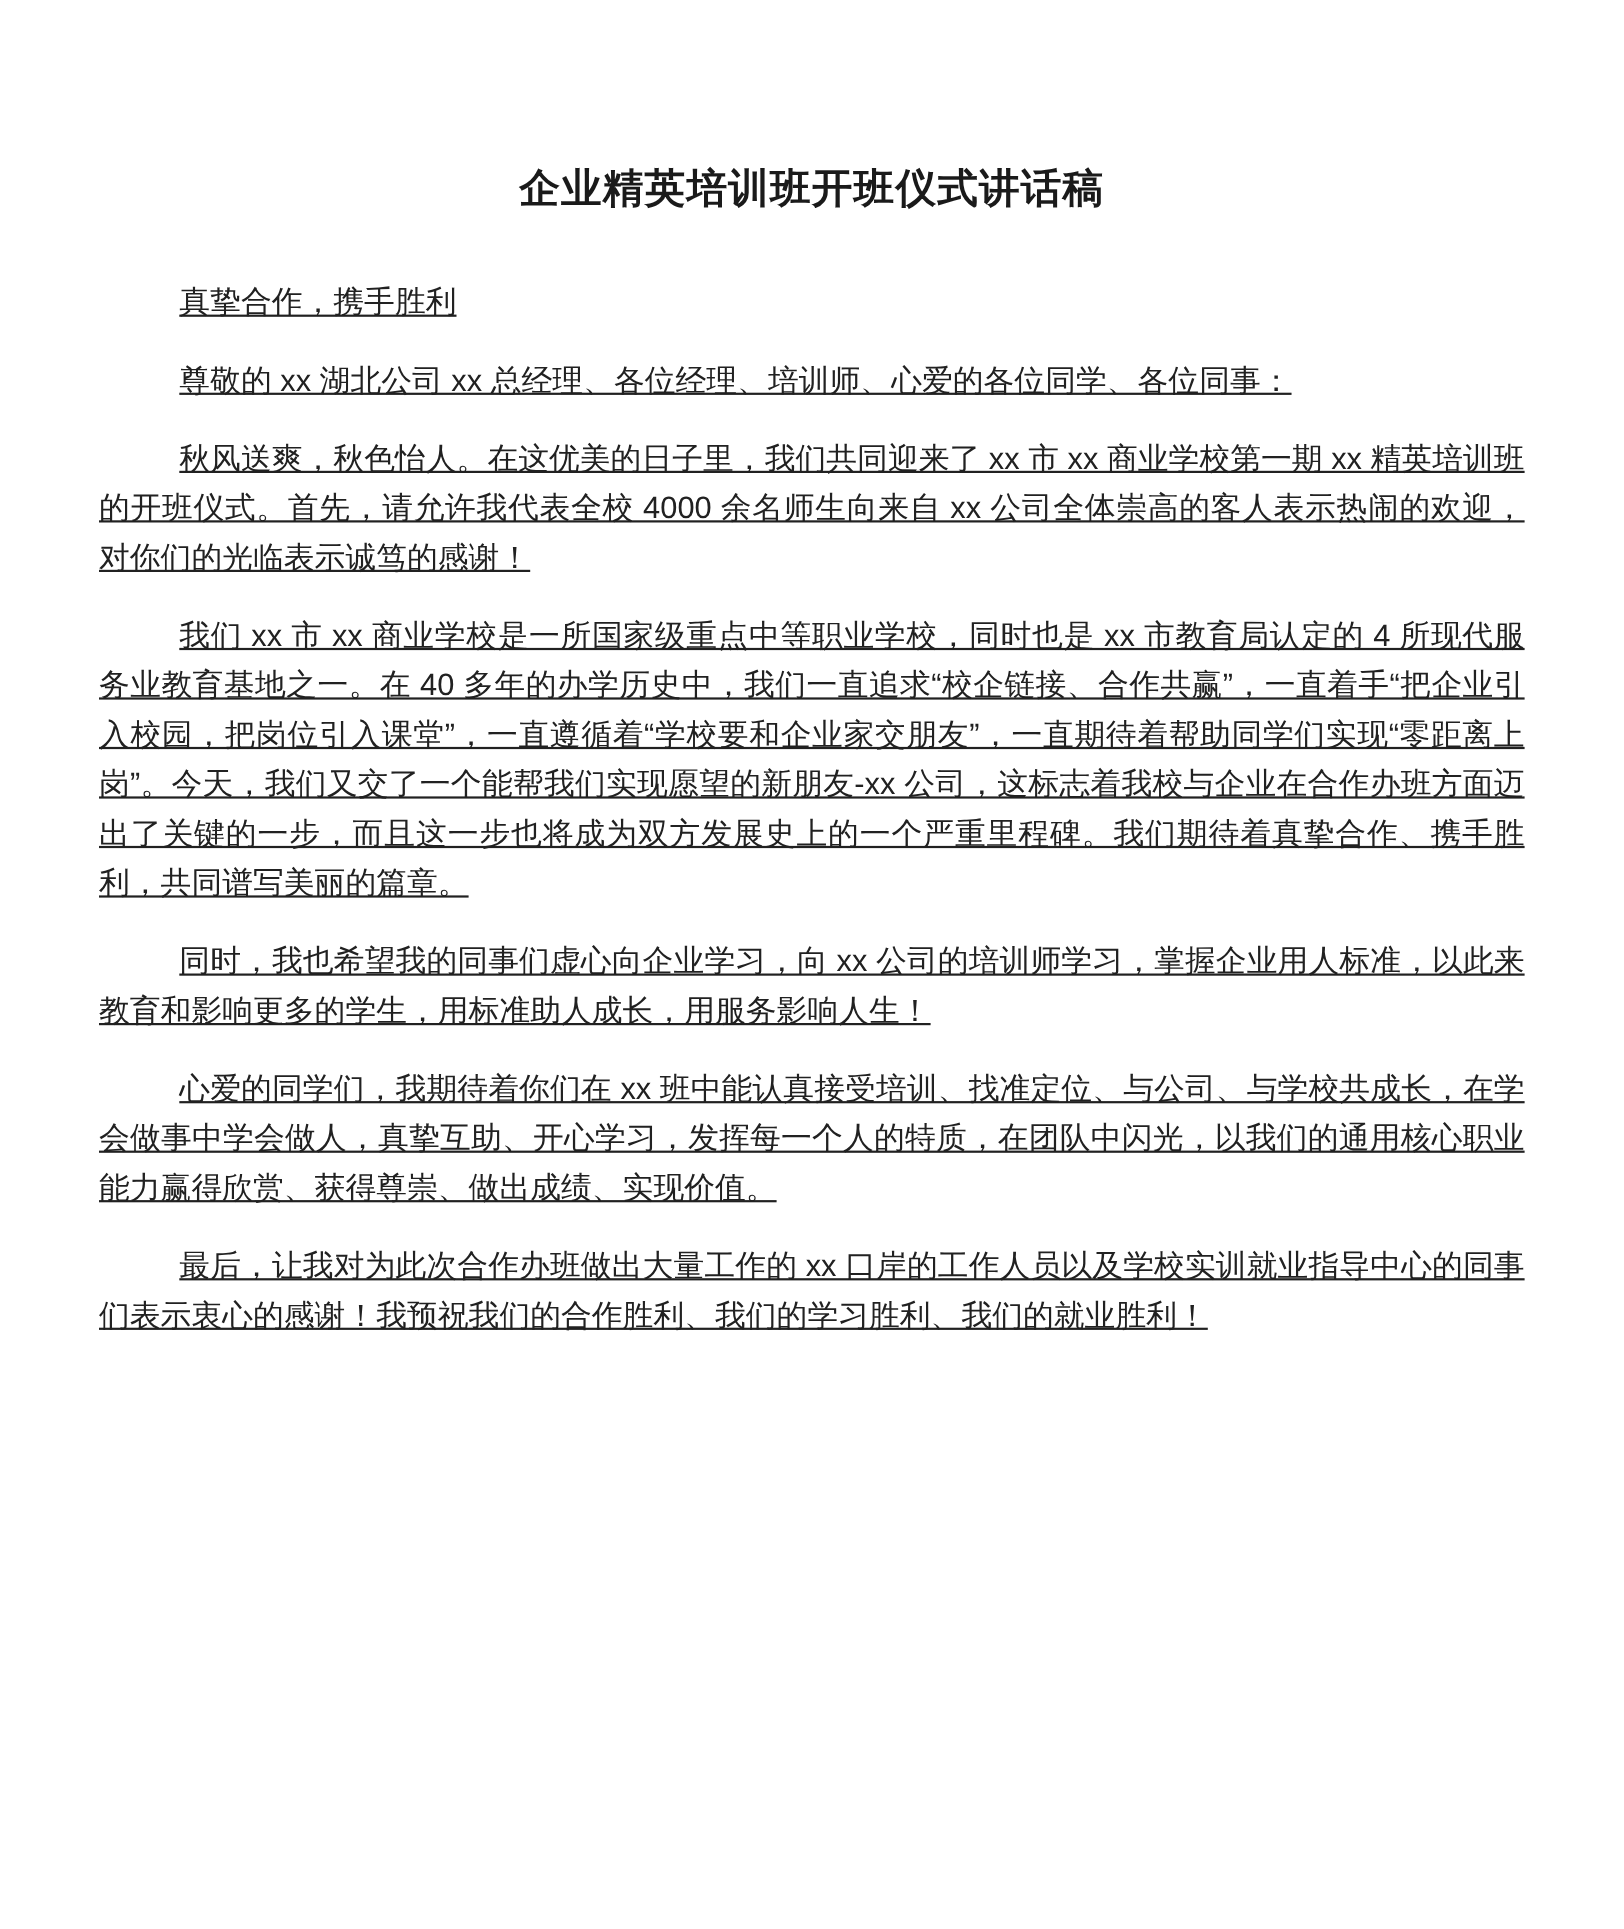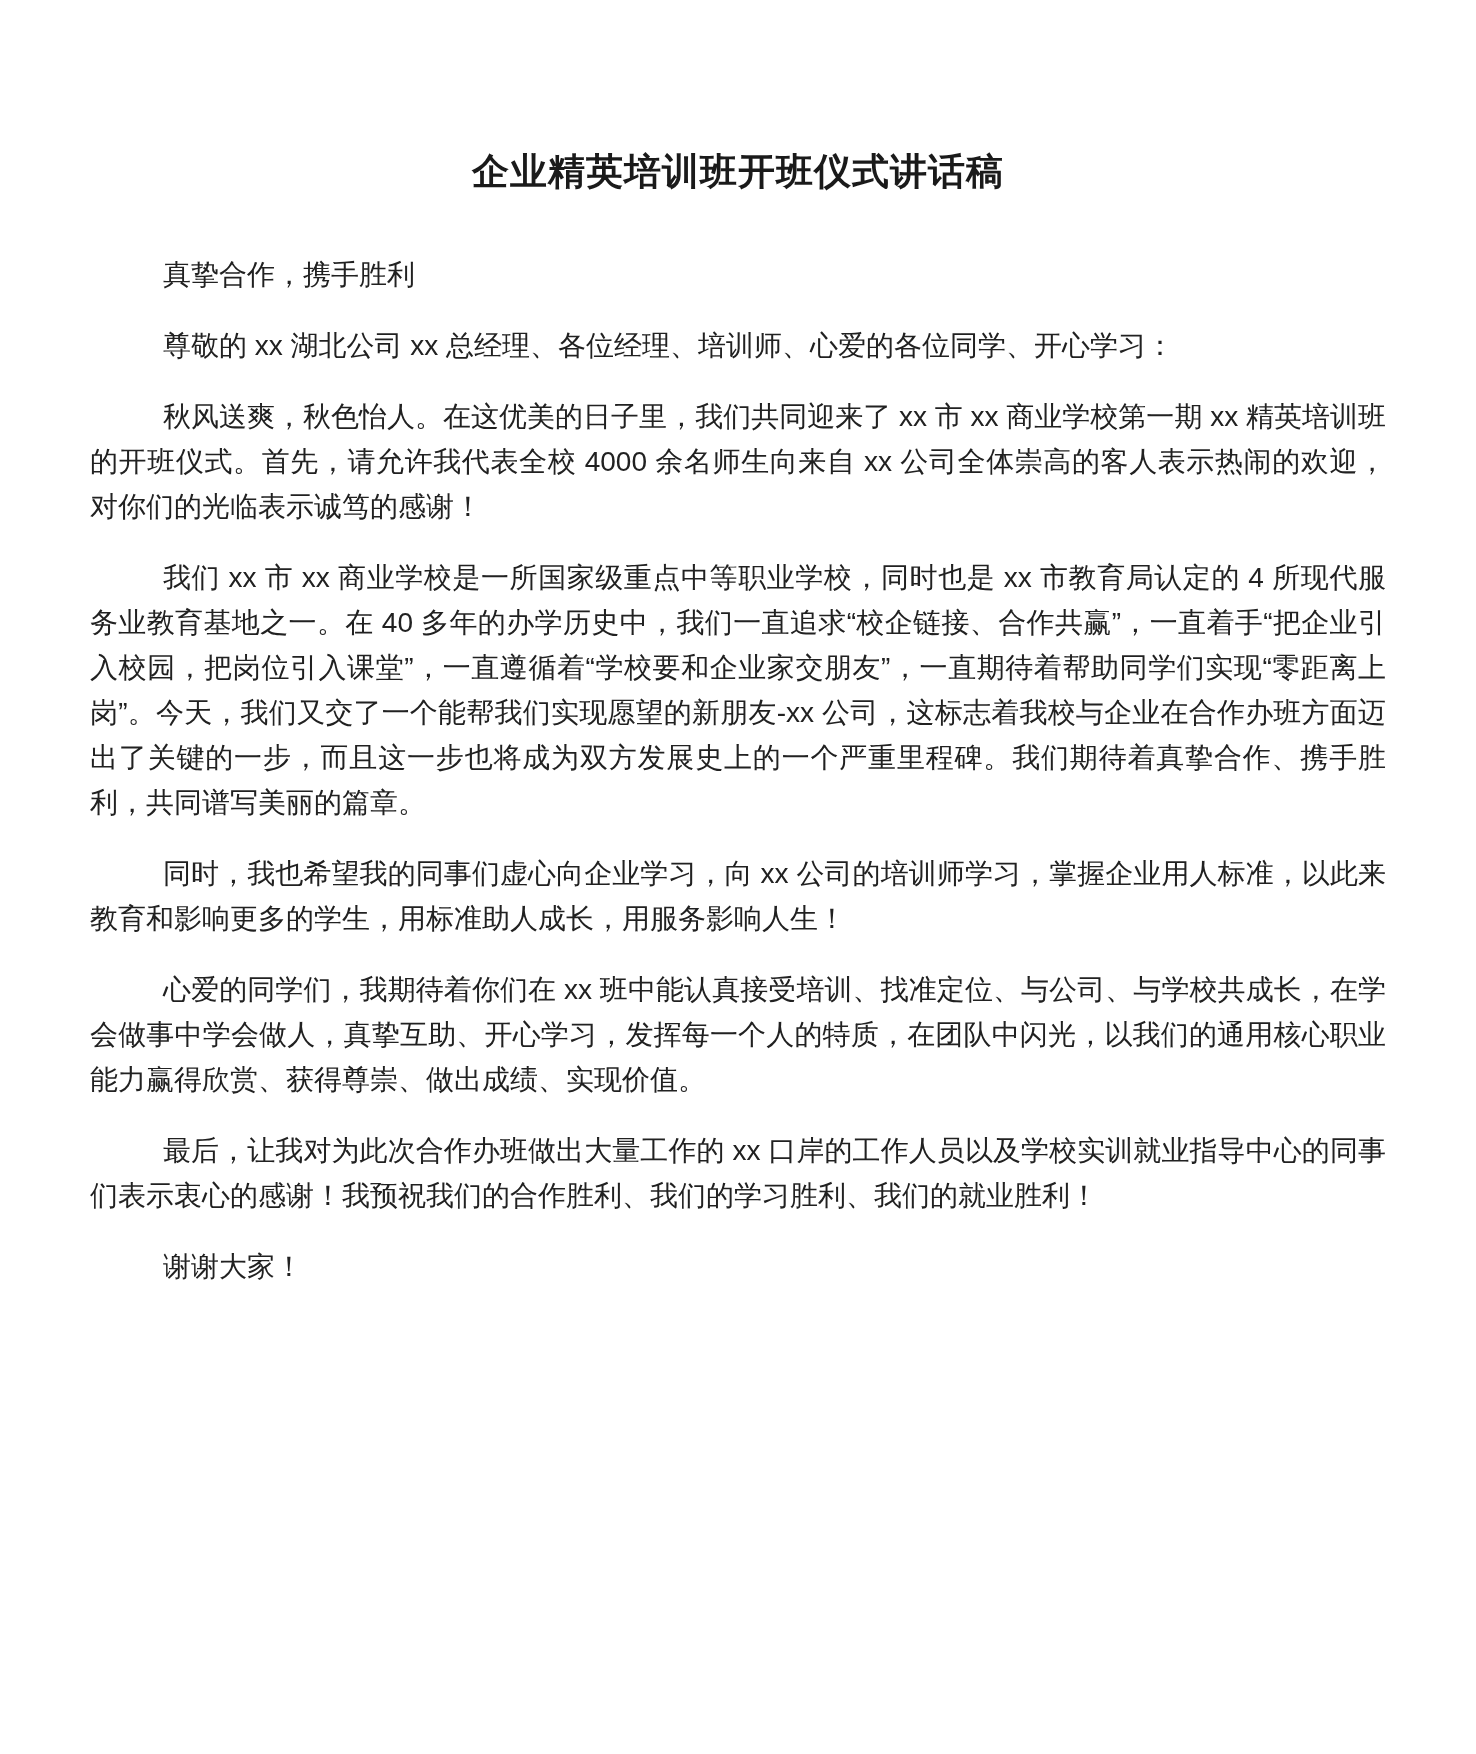--- a/index.html
+++ b/index.html
@@ -30,33 +30,33 @@
   }
   .para {
     font-size: 28px;
     line-height: 45px;
     font-weight: 400;
     text-align: justify;
     text-indent: 73px;
     margin: 0 0 26px 0;
     word-break: break-all;
     color: #212121;
+    text-decoration: underline;
   }
   .para:last-child {
     margin-bottom: 0;
   }
 </style>
 </head>
 <body>
 
 <div class="page">
   <h1 class="doc-title">企业精英培训班开班仪式讲话稿</h1>
   <div class="doc-body" id="doc-body">
       <p class="para">真挚合作，携手胜利</p>
-      <p class="para">尊敬的 xx 湖北公司 xx 总经理、各位经理、培训师、心爱的各位同学、开心学习：</p>
+      <p class="para">尊敬的 xx 湖北公司 xx 总经理、各位经理、培训师、心爱的各位同学、各位同事：</p>
       <p class="para">秋风送爽，秋色怡人。在这优美的日子里，我们共同迎来了 xx 市 xx 商业学校第一期 xx 精英培训班的开班仪式。首先，请允许我代表全校 4000 余名师生向来自 xx 公司全体崇高的客人表示热闹的欢迎，对你们的光临表示诚笃的感谢！</p>
       <p class="para">我们 xx 市 xx 商业学校是一所国家级重点中等职业学校，同时也是 xx 市教育局认定的 4 所现代服务业教育基地之一。在 40 多年的办学历史中，我们一直追求“校企链接、合作共赢”，一直着手“把企业引入校园，把岗位引入课堂”，一直遵循着“学校要和企业家交朋友”，一直期待着帮助同学们实现“零距离上岗”。今天，我们又交了一个能帮我们实现愿望的新朋友-xx 公司，这标志着我校与企业在合作办班方面迈出了关键的一步，而且这一步也将成为双方发展史上的一个严重里程碑。我们期待着真挚合作、携手胜利，共同谱写美丽的篇章。</p>
       <p class="para">同时，我也希望我的同事们虚心向企业学习，向 xx 公司的培训师学习，掌握企业用人标准，以此来教育和影响更多的学生，用标准助人成长，用服务影响人生！</p>
       <p class="para">心爱的同学们，我期待着你们在 xx 班中能认真接受培训、找准定位、与公司、与学校共成长，在学会做事中学会做人，真挚互助、开心学习，发挥每一个人的特质，在团队中闪光，以我们的通用核心职业能力赢得欣赏、获得尊崇、做出成绩、实现价值。</p>
       <p class="para">最后，让我对为此次合作办班做出大量工作的 xx 口岸的工作人员以及学校实训就业指导中心的同事们表示衷心的感谢！我预祝我们的合作胜利、我们的学习胜利、我们的就业胜利！</p>
-      <p class="para">谢谢大家！</p>
     </div>
 </div>
 
 </body></html>

